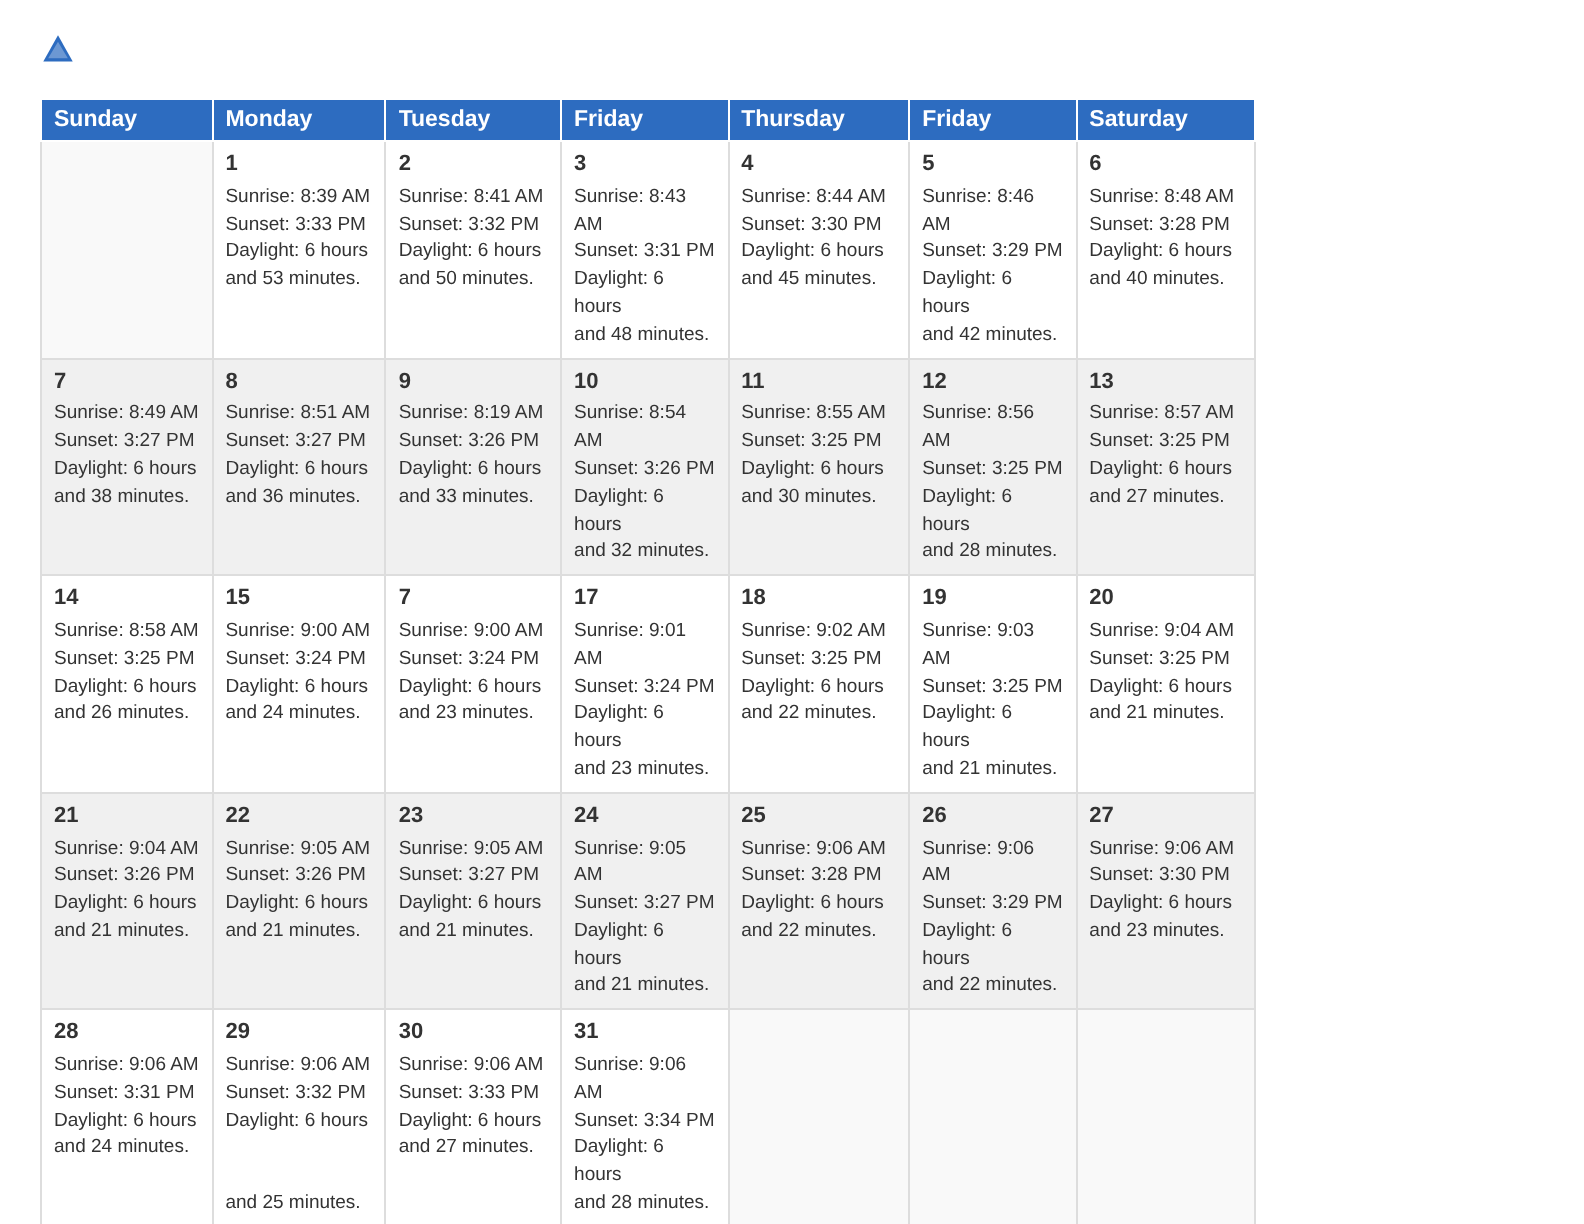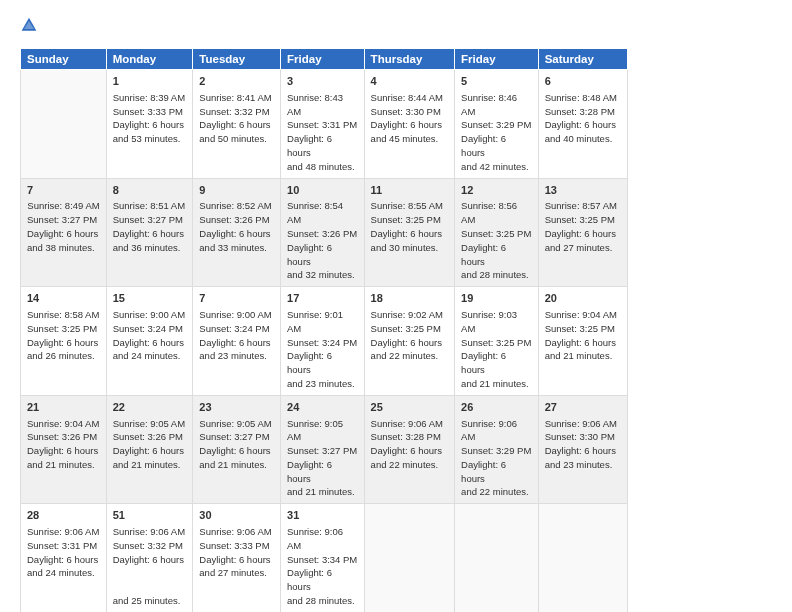--- a/index.html
+++ b/index.html
@@ -171,35 +171,35 @@
             <span class="day-num">6</span>
             <span style="display: block;">Sunrise: 8:48 AM</span>
             <span style="display: block;">Sunset: 3:28 PM</span>
             <span style="display: block;">Daylight: 6 hours</span>
             <span style="display: block;">and 40 minutes.</span>
           </td>
         </tr>
         <tr class="row-shaded">
           <td>
             <span class="day-num">7</span>
-            <span style="display: block; text-align: right;">Sunrise: 8:49 AM</span>
+            <span style="display: block;">Sunrise: 8:49 AM</span>
             <span style="display: block;">Sunset: 3:27 PM</span>
             <span style="display: block;">Daylight: 6 hours</span>
             <span style="display: block;">and 38 minutes.</span>
           </td>
           <td>
             <span class="day-num">8</span>
             <span style="display: block;">Sunrise: 8:51 AM</span>
             <span style="display: block;">Sunset: 3:27 PM</span>
             <span style="display: block;">Daylight: 6 hours</span>
             <span style="display: block;">and 36 minutes.</span>
           </td>
           <td>
             <span class="day-num">9</span>
-            <span style="display: block;">Sunrise: 8:52 AM</span>
+            <span style="display: block;">Sunrise: 8:19 AM</span>
             <span style="display: block;">Sunset: 3:26 PM</span>
             <span style="display: block;">Daylight: 6 hours</span>
             <span style="display: block;">and 33 minutes.</span>
           </td>
           <td>
             <span class="day-num">10</span>
             <span style="display: block;">Sunrise: 8:54 AM</span>
             <span style="display: block;">Sunset: 3:26 PM</span>
             <span style="display: block;">Daylight: 6 hours</span>
             <span style="display: block;">and 32 minutes.</span>
@@ -330,21 +330,21 @@
         </tr>
         <tr>
           <td>
             <span class="day-num">28</span>
             <span style="display: block;">Sunrise: 9:06 AM</span>
             <span style="display: block;">Sunset: 3:31 PM</span>
             <span style="display: block;">Daylight: 6 hours</span>
             <span style="display: block;">and 24 minutes.</span>
           </td>
           <td>
-            <span class="day-num">51</span>
+            <span class="day-num">29</span>
             <span style="display: block;">Sunrise: 9:06 AM</span>
             <span style="display: block;">Sunset: 3:32 PM</span>
             <span style="display: block;">Daylight: 6 hours</span>
             <span style="display: block; margin-top: 28px;">and 25 minutes.</span>
           </td>
           <td>
             <span class="day-num">30</span>
             <span style="display: block;">Sunrise: 9:06 AM</span>
             <span style="display: block;">Sunset: 3:33 PM</span>
             <span style="display: block;">Daylight: 6 hours</span>

